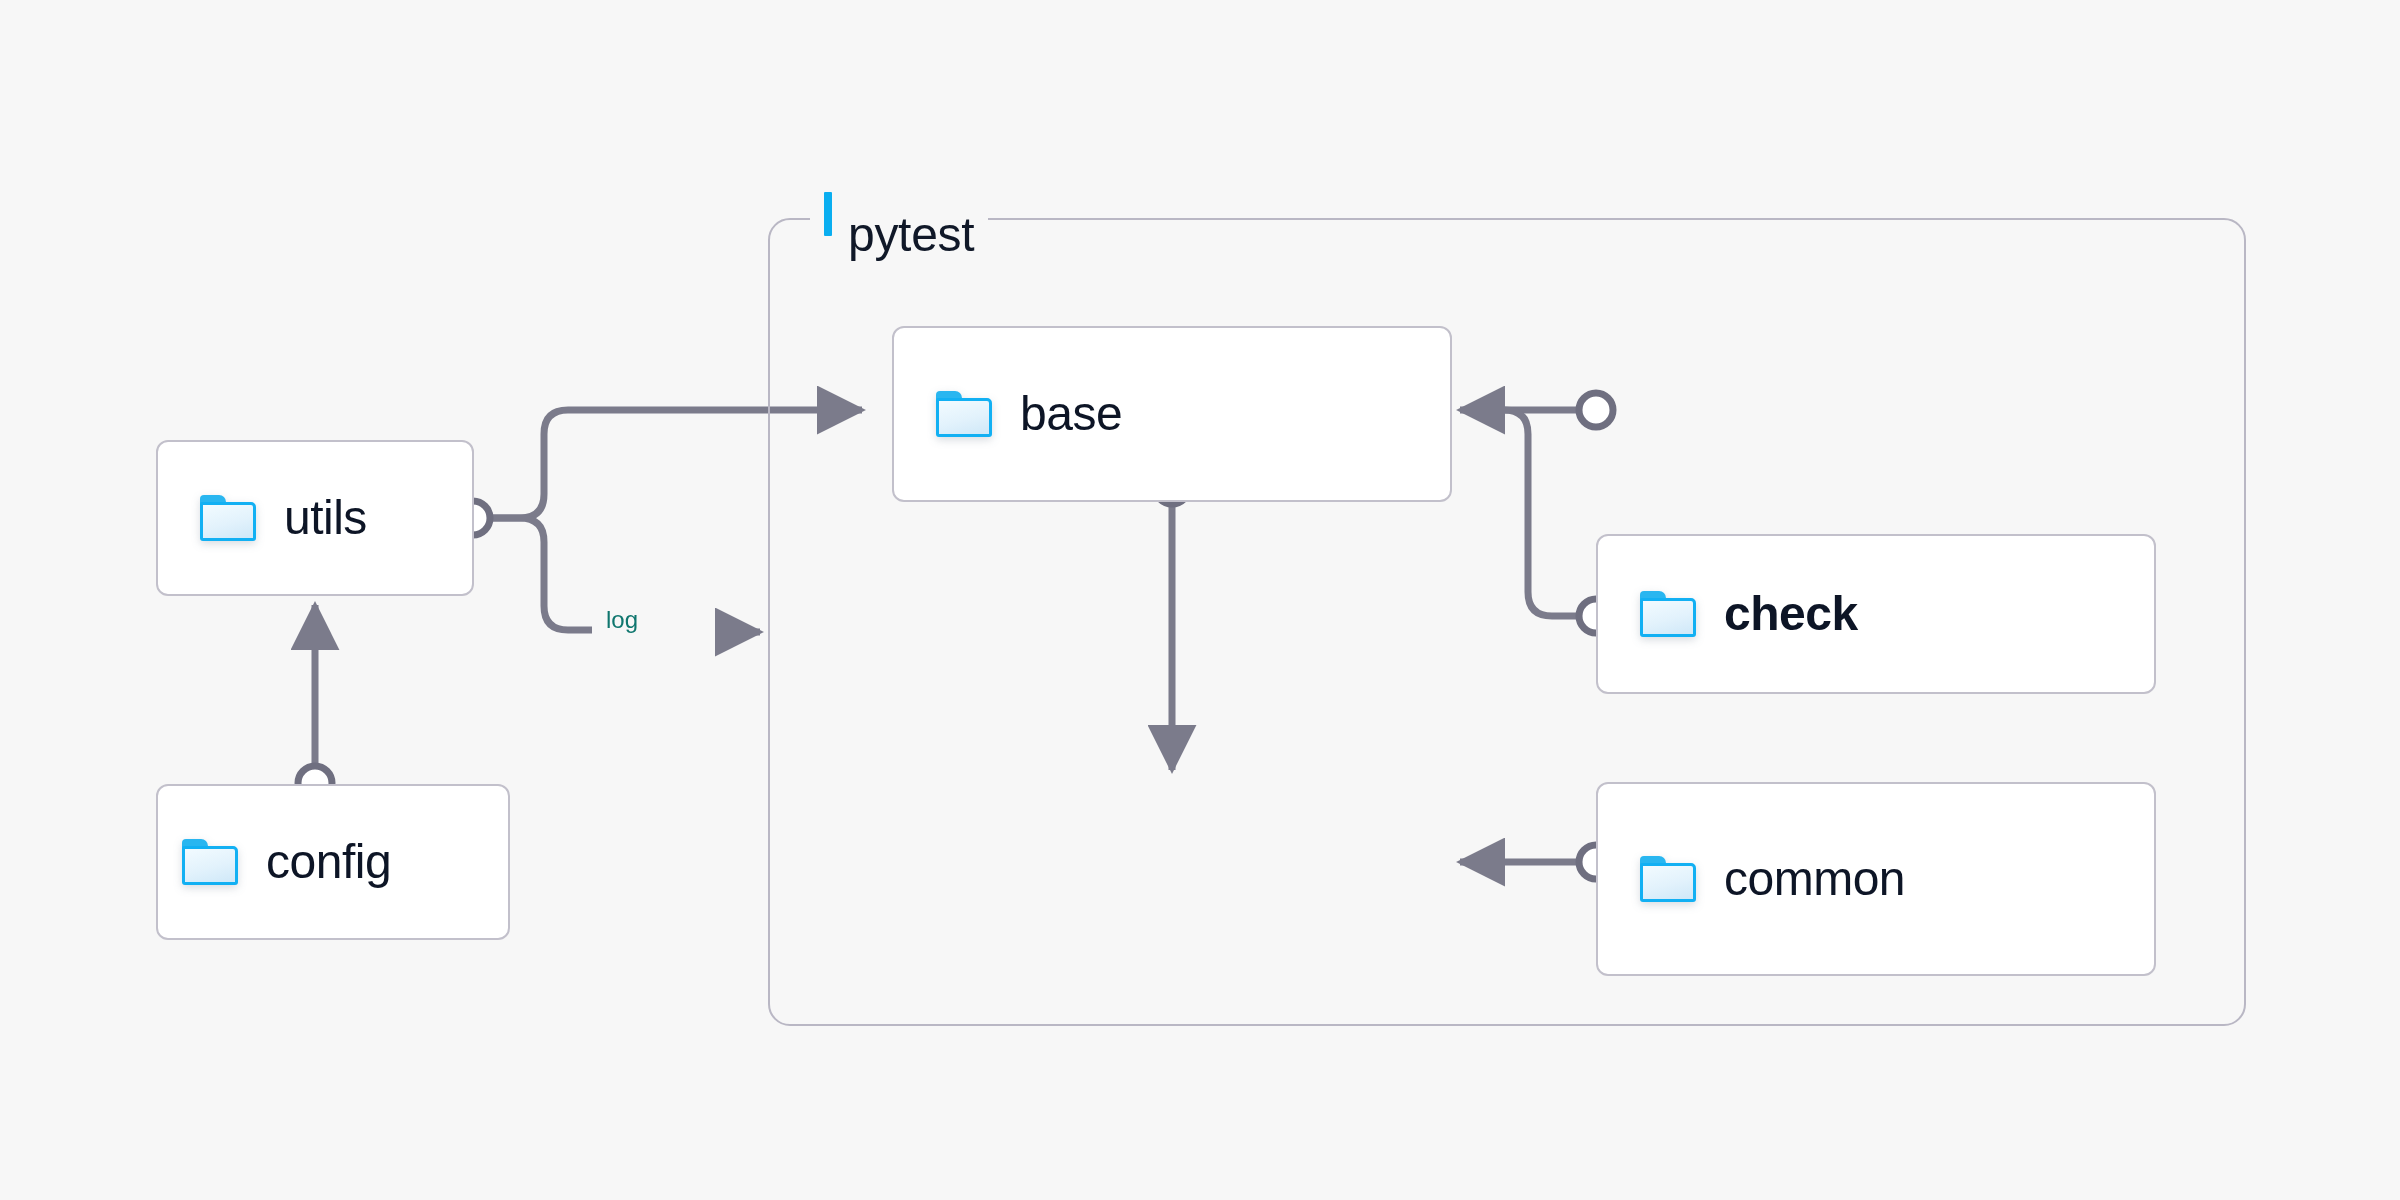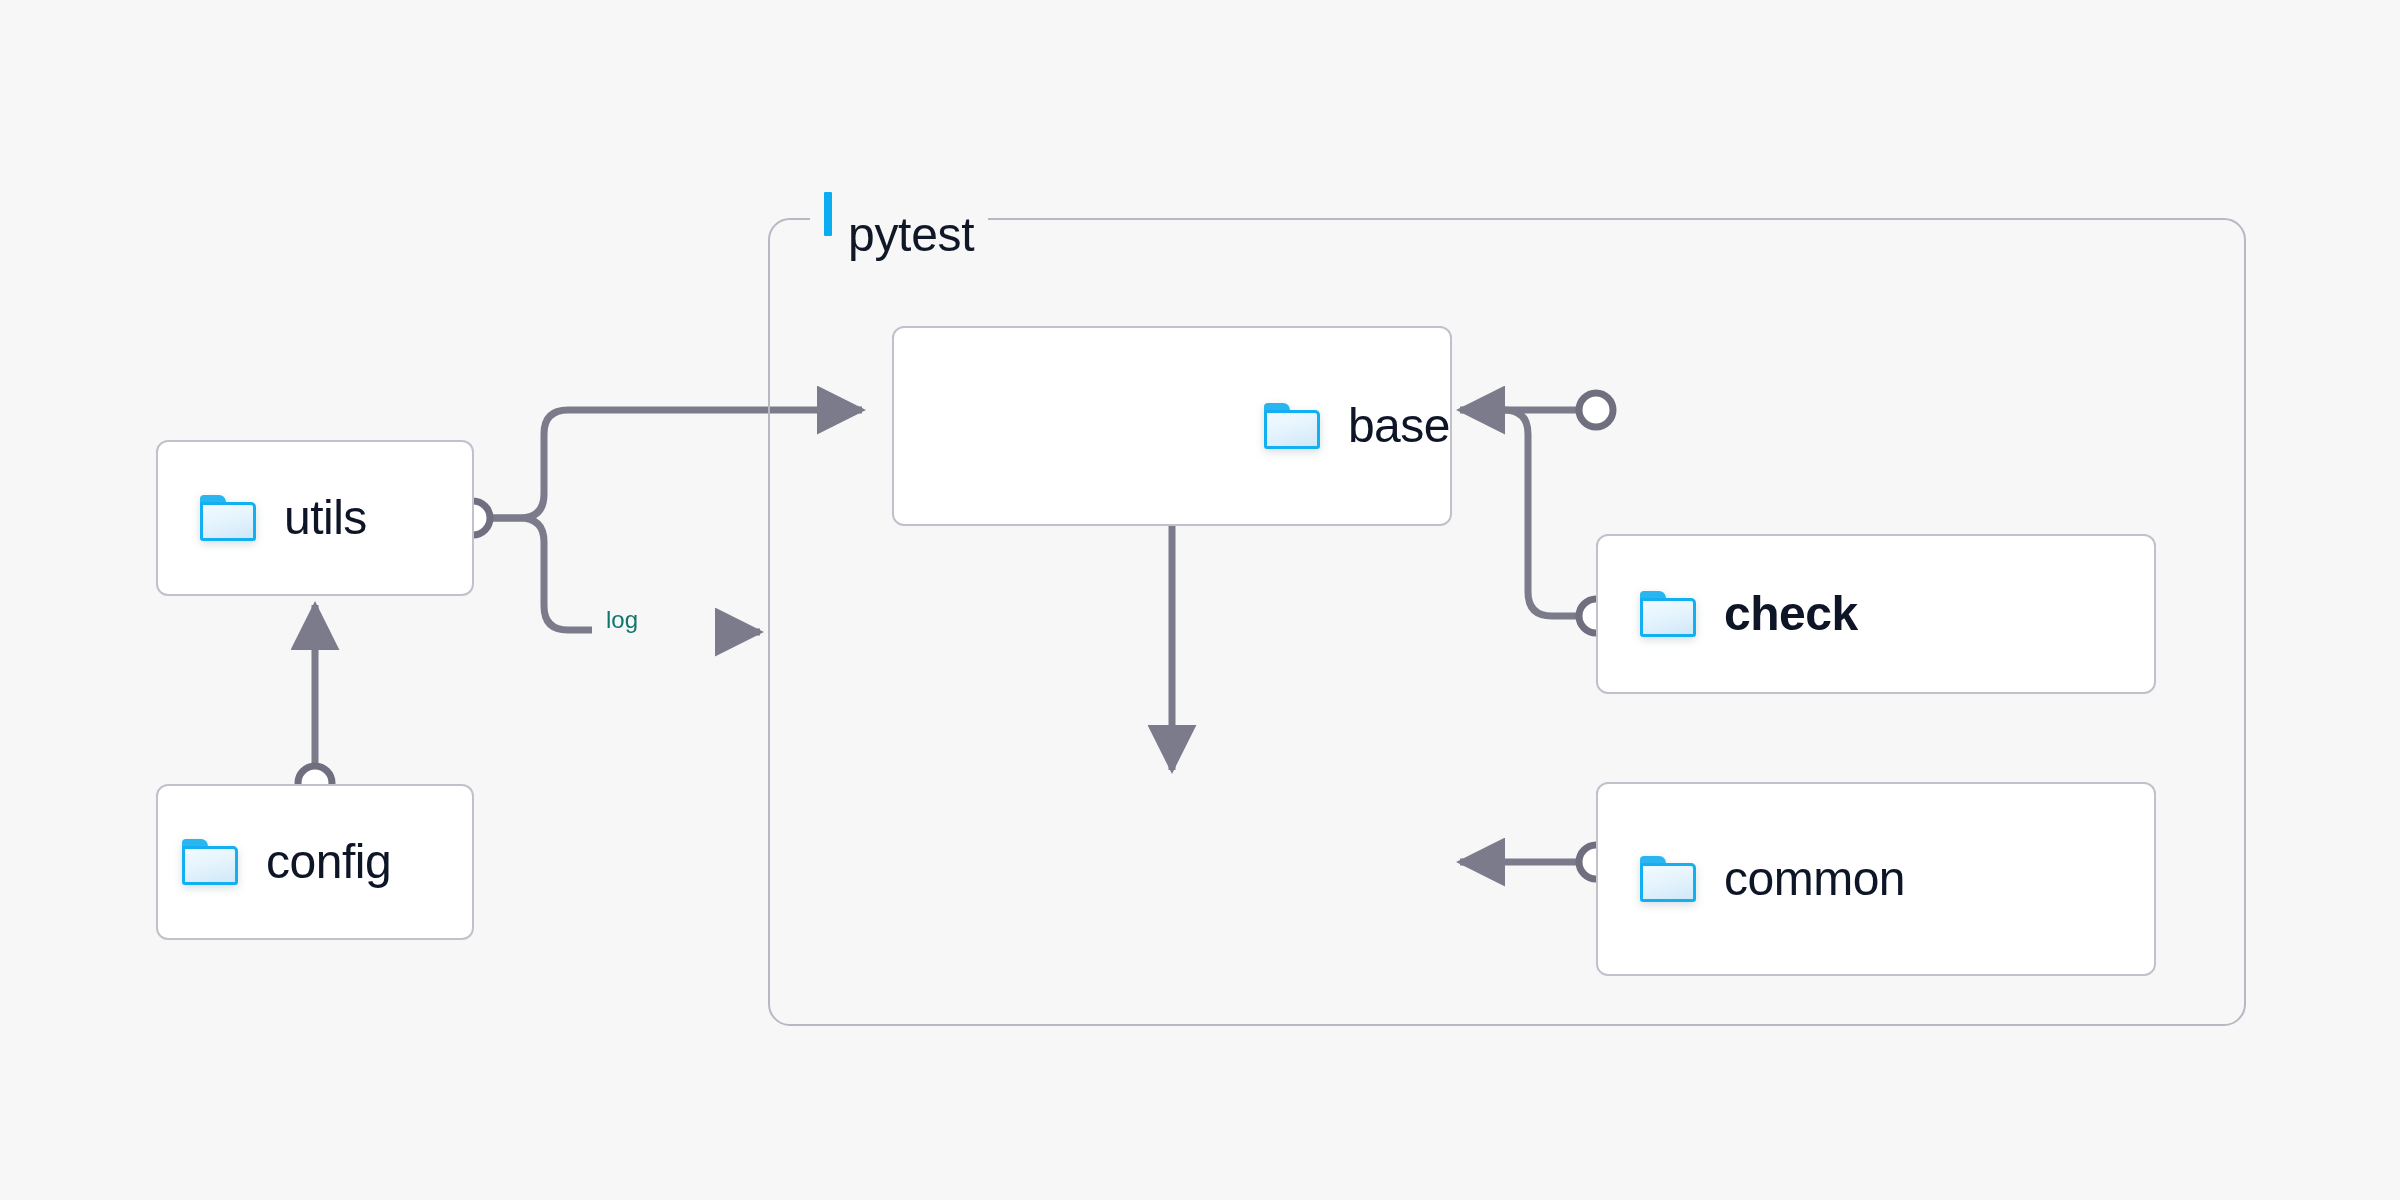--- a/index.html
+++ b/index.html
@@ -173,29 +173,29 @@
   </div>
 
   <div class="node" style="left:156px; top:440px; width:318px; height:156px;">
     <span class="folder-icon">
       <span class="fi-tab"></span>
         <span class="fi-body"></span>
     </span>
     <span class="node-label">utils</span>
   </div>
 
-  <div class="node" style="left:156px; top:784px; width:318px; height:156px;padding-left:24px;">
+  <div class="node" style="left:156px; top:784px; width:354px; height:156px;padding-left:24px;">
     <span class="folder-icon">
       <span class="fi-tab"></span>
         <span class="fi-body"></span>
     </span>
     <span class="node-label">config</span>
   </div>
 
-  <div class="node" style="left:892px; top:326px; width:560px; height:200px;justify-content:flex-end;">
+  <div class="node" style="left:892px; top:326px; width:560px; height:176px;">
     <span class="folder-icon">
       <span class="fi-tab"></span>
         <span class="fi-body"></span>
     </span>
     <span class="node-label">base</span>
   </div>
 
 
 
   <div class="node" style="left:1596px; top:534px; width:560px; height:160px;font-weight:bold;">

